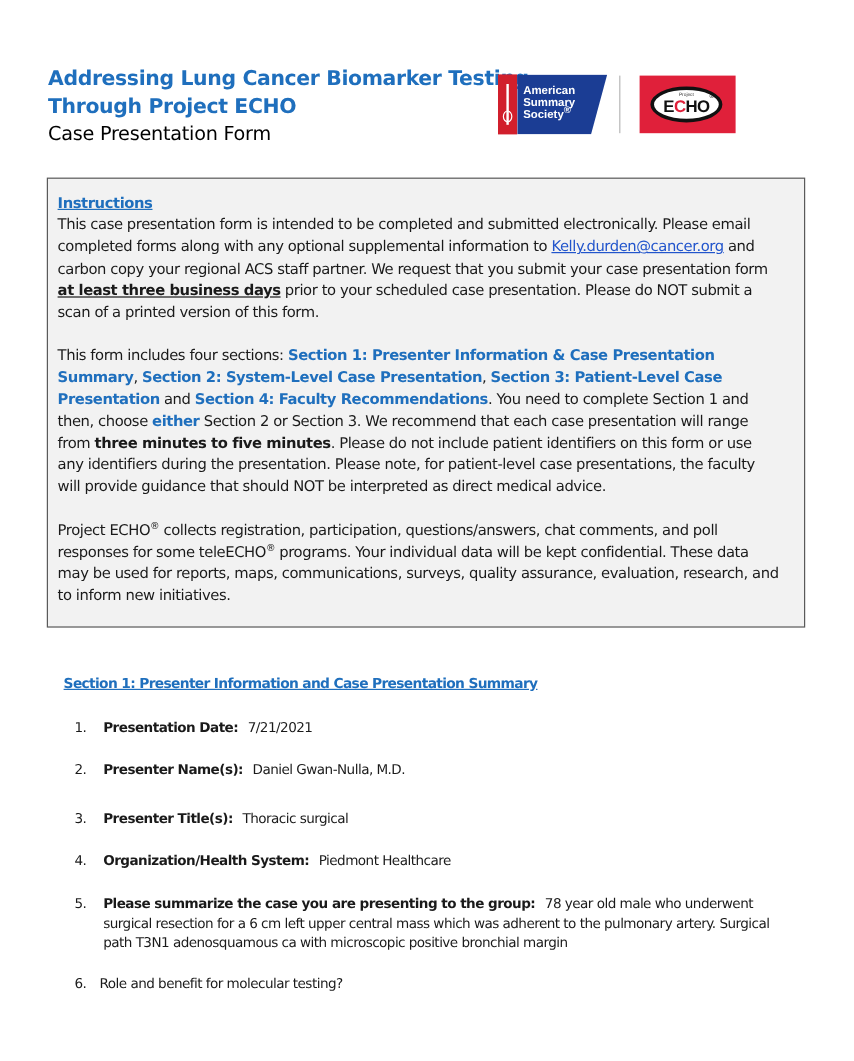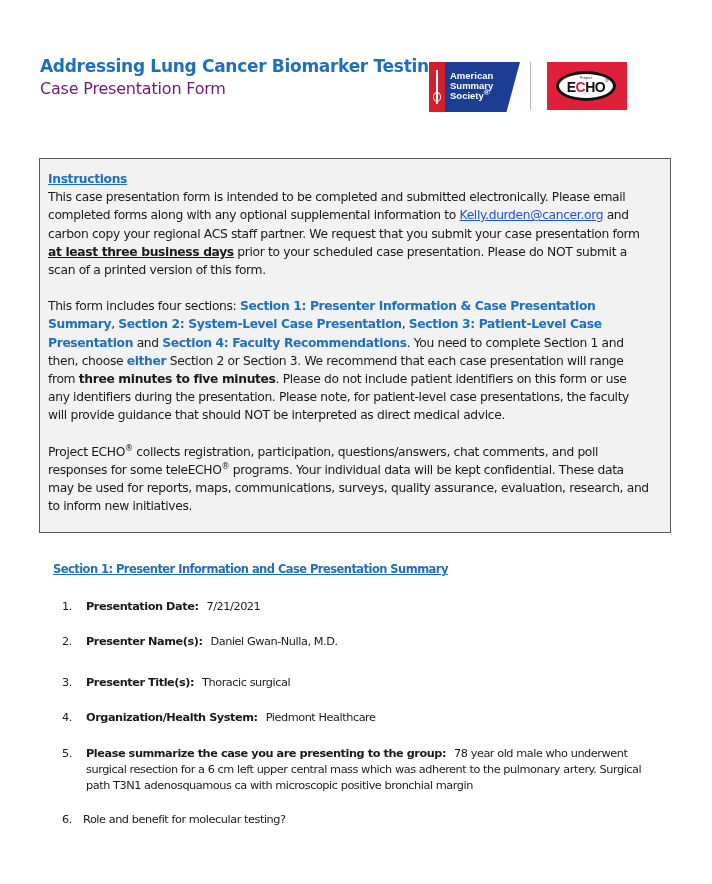--- a/index.html
+++ b/index.html
@@ -6,24 +6,24 @@
   body {
     width: 712px; height: 884px; position: relative; overflow: hidden;
     font-family: "Liberation Sans", sans-serif; color: #1a1a1a;
   }
   .title-block { position: absolute; left: 40px; top: 55px; }
   .title-main {
     color: #1f6fbd; font-weight: bold; font-size: 17px; line-height: 23px;
     font-family: "DejaVu Sans", sans-serif; letter-spacing: -0.3px;
   }
   .title-sub {
-    color: #701a75; font-size: 16px; line-height: 22px;
+    color: #000000; font-size: 16px; line-height: 22px;
     font-family: "DejaVu Sans", sans-serif; letter-spacing: -0.2px;
   }
-  .logos { position: absolute; left: 418px; top: 62px; display: flex; align-items: flex-start; padding-left: 11px; }
+  .logos { position: absolute; left: 404px; top: 62px; display: flex; align-items: center; padding-left: 11px; }
   .acs-logo { position: relative; width: 83px; height: 50px; }
   .acs-red { position: absolute; left: 0; top: 0; width: 16px; height: 50px; background: #d11f2c; }
   .acs-blue {
     position: absolute; left: 16px; top: 0; width: 75px; height: 50px; background: #1b3d94;
     clip-path: polygon(0 0, 100% 0, 82% 100%, 0 100%);
   }
   .acs-sword { position: absolute; left: 7px; top: 8px; width: 2px; height: 34px; background: #fff; }
   .acs-sword-coil { position: absolute; left: 4px; top: 30px; width: 8px; height: 10px; border: 1.5px solid #fff; border-radius: 50%; box-sizing: border-box; }
   .acs-text {
     position: absolute; left: 21px; top: 9px; color: #fff; font-weight: bold;
@@ -37,21 +37,21 @@
   }
   .echo-project { position: absolute; left: 0; right: 0; top: 1px; text-align: center; font-size: 4px; color: #333; }
   .echo-text {
     position: absolute; left: 0; right: 0; top: 5px; text-align: center;
     font-size: 14px; font-weight: bold; letter-spacing: -0.5px; color: #111;
   }
   .echo-text .c { color: #e0203a; }
   .echo-reg { position: absolute; right: 4px; top: 3px; font-size: 5px; color: #111; }
 
   .instructions-box {
-    position: absolute; left: 39px; top: 158px; width: 632px; height: 375px;
+    position: absolute; left: 39px; top: 148px; width: 632px; height: 375px;
     box-sizing: border-box; border: 1.5px solid #5a5a5a; background: #f2f2f2;
     padding: 11px 21px 0 8px;
     font-size: 12.3px; line-height: 18.2px; color: #1a1a1a;
     font-family: "DejaVu Sans", sans-serif; letter-spacing: -0.35px;
   }
   .instr-heading { color: #1f6fbd; font-weight: bold; text-decoration: underline; }
   .hl-blue { color: #1f6fbd; font-weight: bold; }
   .hl-bold { font-weight: bold; }
   .hl-bu { font-weight: bold; text-decoration: underline; }
   .email-link { color: #2255cc; text-decoration: underline; }
@@ -74,20 +74,21 @@
   .q-body { margin-left: 24px; }
   .q-label { font-weight: bold; }
   .q-answer { margin-left: 8px; font-weight: normal; }
   .q-answer-block { display: block; margin-left: -3px; }
 </style>
 </head>
 <body>
 
 <div class="title-block">
   <div class="title-main">Addressing Lung Cancer Biomarker Testing</div>
+  <div class="title-main">Through Project ECHO</div>
   <div class="title-sub">Case Presentation Form</div>
 </div>
 
 <div class="logos">
   <div class="acs-logo">
     <div class="acs-red"></div>
     <div class="acs-blue"></div>
     <div class="acs-sword"></div>
     <div class="acs-sword-coil"></div>
     <div class="acs-text">

